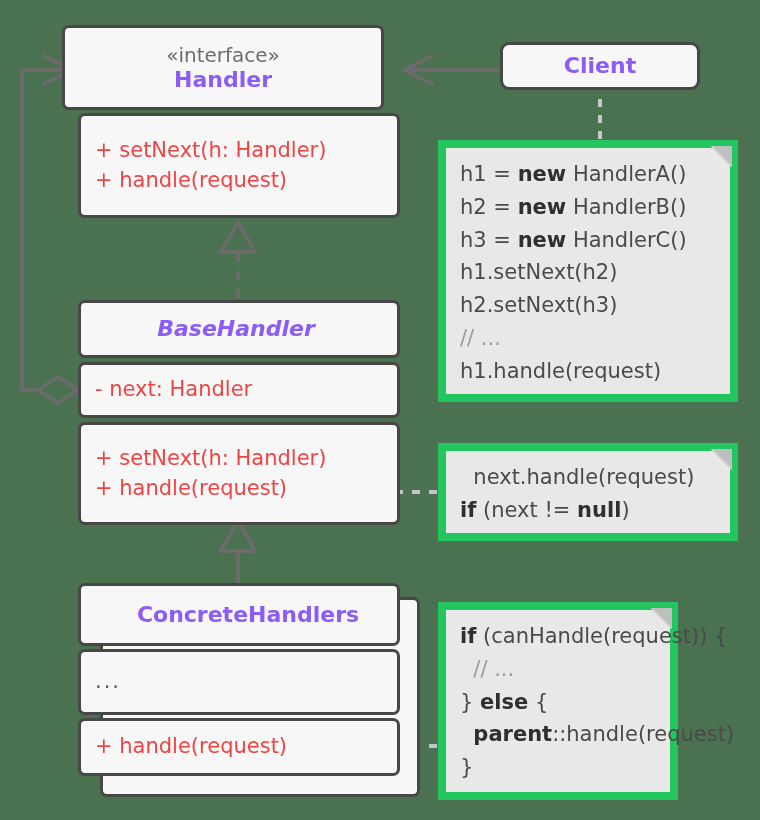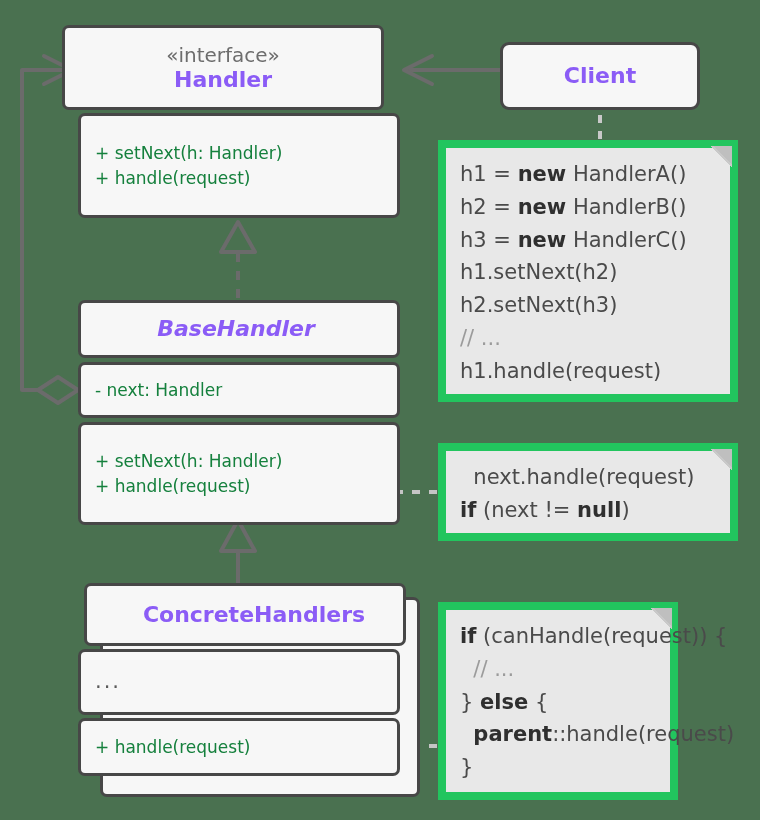--- a/index.html
+++ b/index.html
@@ -49,22 +49,22 @@
   }
   .cls-stereo {
     text-align: center;
     color: #6d6d6d;
     font-size: 20px;
     font-weight: normal;
     line-height: 1.2;
   }
   .cls-title.italic { font-style: italic; }
   .member {
-    color: #15803d;
-    font-size: 17px;
+    color: #ef4444;
+    font-size: 21px;
     line-height: 1.42;
     white-space: nowrap;
   }
   .member.dots { color: #5a5a5a; letter-spacing: 2px; font-size: 21px; }
 
   
   .note {
     background: #e8e8e8;
     border: 8px solid #22c55e;
     box-sizing: border-box;
@@ -147,21 +147,21 @@
 
 <div class="abs cls-part" style="left:62px; top:25px; width:322px; height:85px;">
   <div class="cls-stereo">«interface»</div>
   <div class="cls-title">Handler</div>
 </div>
 <div class="abs cls-part" style="left:78px; top:113px; width:322px; height:105px;">
   <div class="member">+ setNext(h: Handler)</div>
   <div class="member">+ handle(request)</div>
 </div>
 
-<div class="abs cls-part" style="left:500px; top:42px; width:200px; height:68px; border-radius:9px;">
+<div class="abs cls-part" style="left:500px; top:42px; width:200px; height:48px; border-radius:9px;">
   <div class="cls-title">Client</div>
 </div>
 
 <div class="abs note" style="left:438px; top:140px; width:300px; height:262px;">
   <div class="note-fold"></div>
   <div>
       <div class="note-line"><span>h1 = </span><b>new</b><span> HandlerA()</span></div>
       <div class="note-line"><span>h2 = </span><b>new</b><span> HandlerB()</span></div>
       <div class="note-line"><span>h3 = </span><b>new</b><span> HandlerC()</span></div>
       <div class="note-line"><span>h1.setNext(h2)</span></div>
@@ -184,21 +184,21 @@
 
 <div class="abs note" style="left:438px; top:443px; width:300px; height:98px;">
   <div class="note-fold"></div>
   <div>
       <div class="note-line"><span>  next.handle(request)</span></div>
       <div class="note-line"><b>if</b><span> (next != </span><b>null</b><span>)</span></div>
     </div>
 </div>
 
 <div class="abs cls-stack-back" style="left:100px; top:597px; width:320px; height:200px;"></div>
-<div class="abs cls-part" style="left:84px; top:583px; width:322px; height:63px;padding-left:32px;">
+<div class="abs cls-part" style="left:78px; top:583px; width:322px; height:63px;padding-left:32px;">
   <div class="cls-title">ConcreteHandlers</div>
 </div>
 <div class="abs cls-part" style="left:78px; top:649px; width:322px; height:66px;">
   <div class="member dots">...</div>
 </div>
 <div class="abs cls-part" style="left:78px; top:718px; width:322px; height:58px;">
   <div class="member">+ handle(request)</div>
 </div>
 
 <div class="abs note" style="left:438px; top:602px; width:240px; height:198px;">

